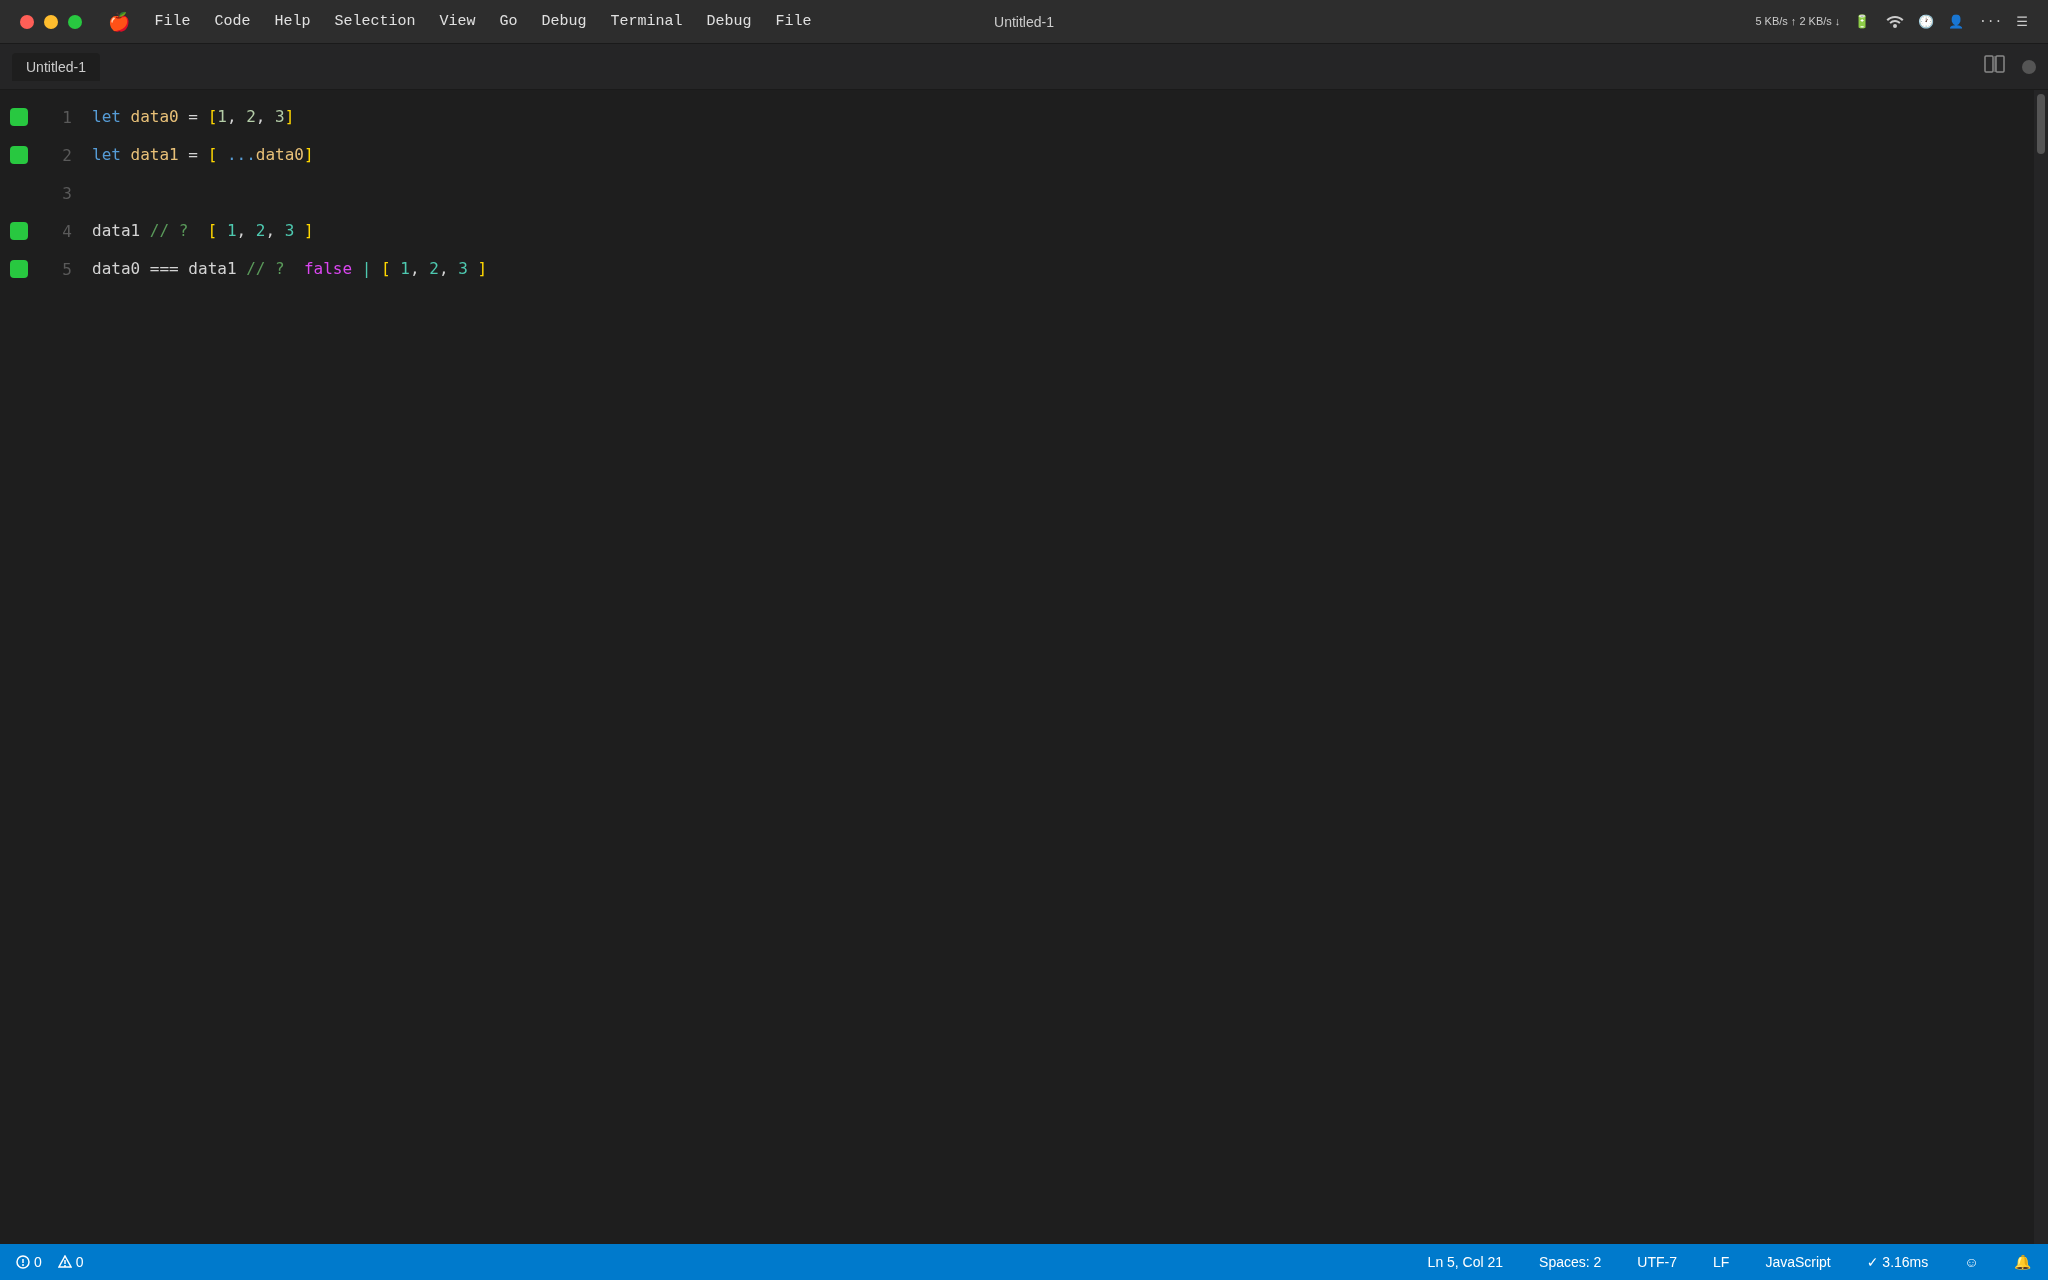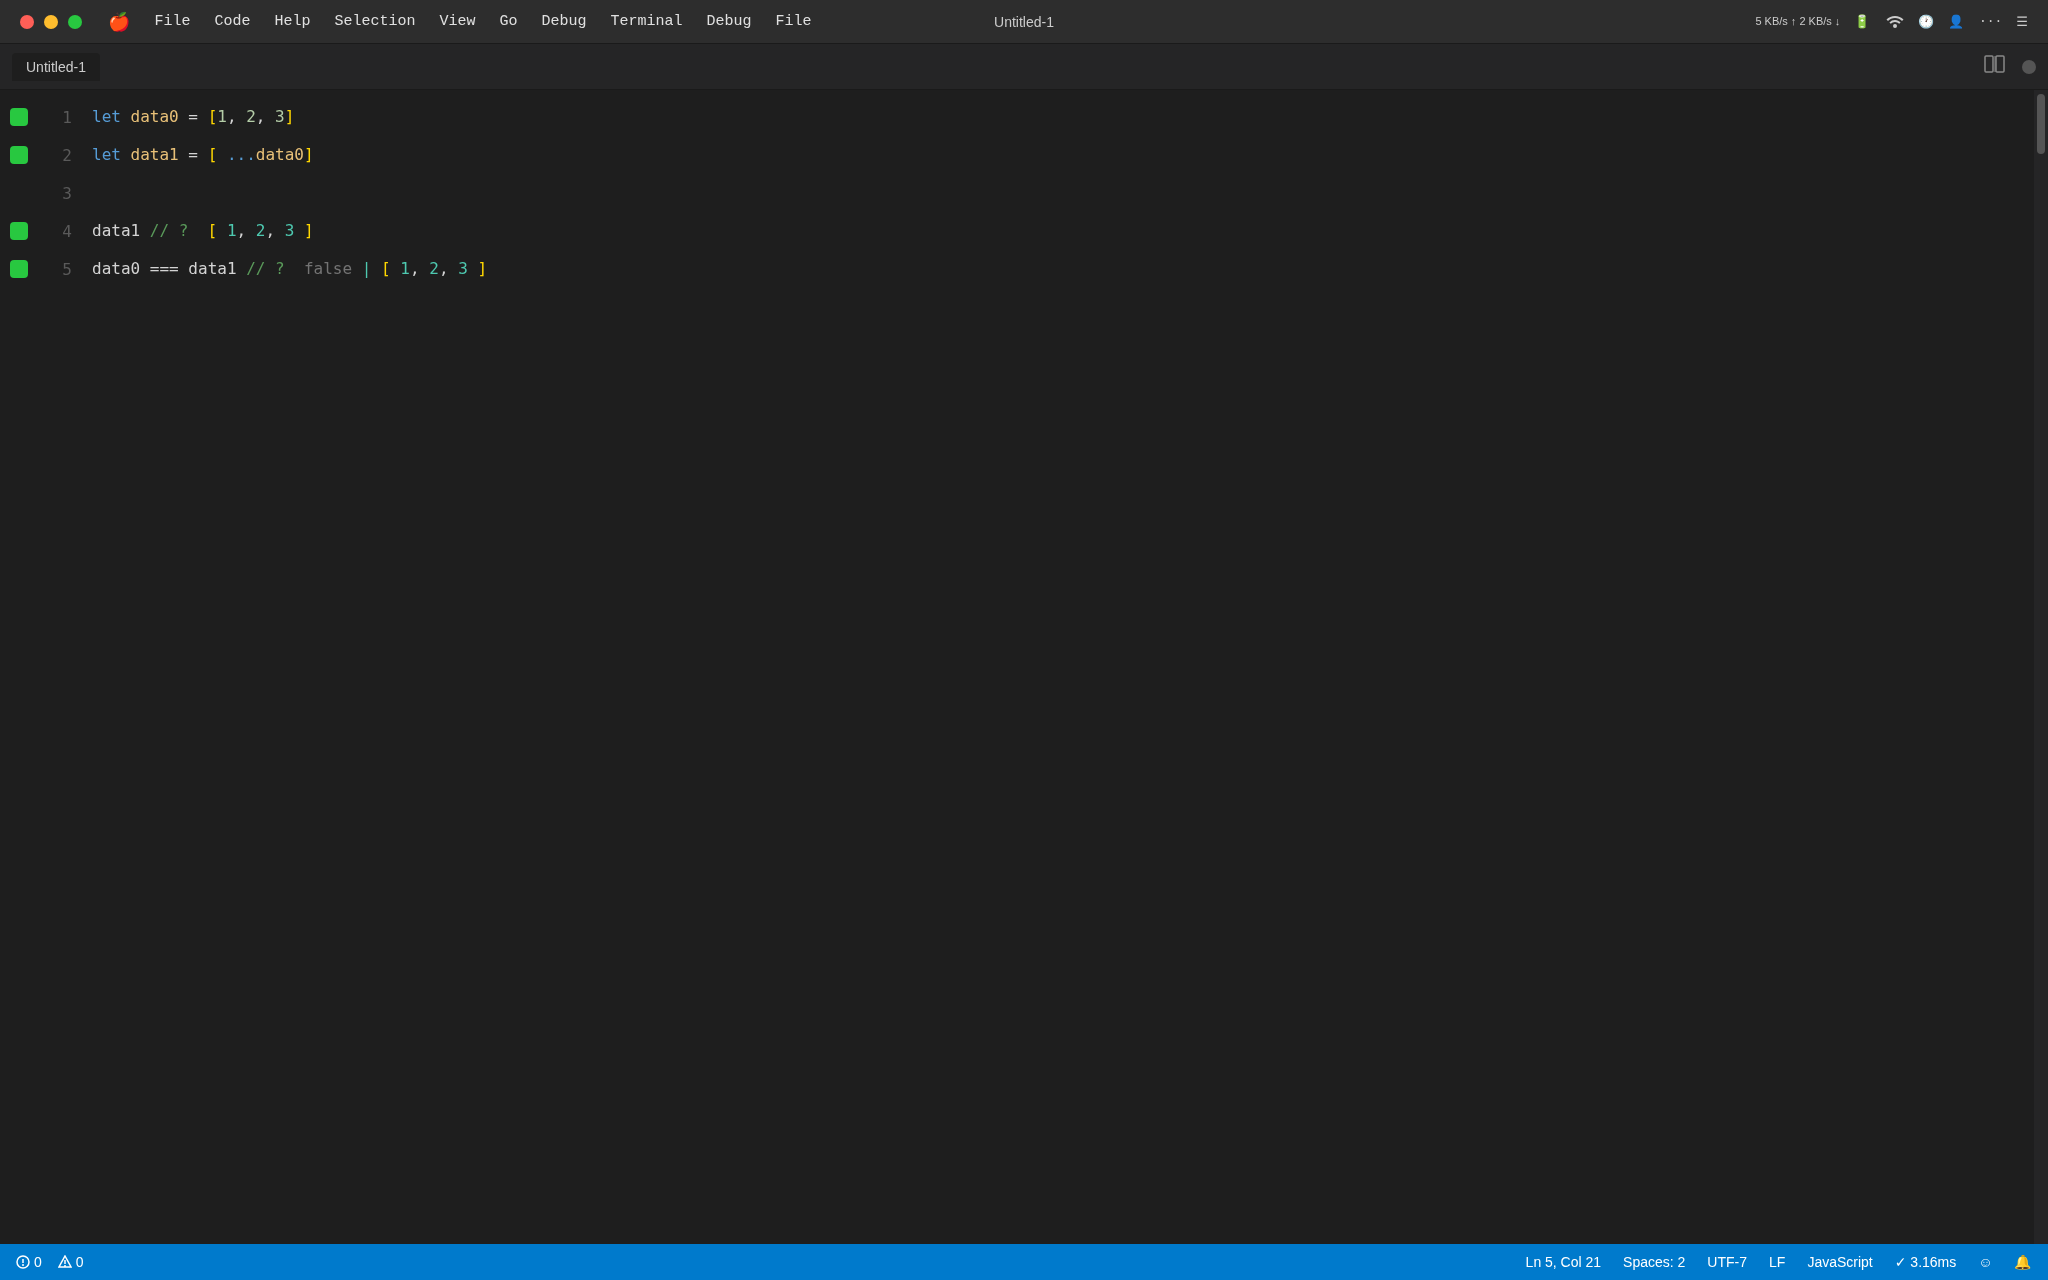--- a/index.html
+++ b/index.html
@@ -212,21 +212,21 @@
     
     .kw-let { color: #569cd6; }
     .var-name { color: #e8c078; }              
     .bracket { color: #ffd700; }         
     .number { color: #b5cea8; }          
     .comment { color: #5a9a5a; }
     .result-val { color: #4ec9b0; }      
     .spread { color: #569cd6; }
     .plain { color: #d4d4d4; }
     .triple-eq { color: #d4d4d4; }
-    .bool-false { color: #737373; }
+    .bool-false { color: #d946ef; }
     .pipe { color: #4ec9b0; }
 
     
     .statusbar {
       width: 100%;
       height: 36px;
       background: #007acc;
       display: flex;
       align-items: center;
       padding: 0 16px;
@@ -248,21 +248,21 @@
       font-family: -apple-system, sans-serif;
       display: flex;
       align-items: center;
       gap: 4px;
     }
 
     .status-right {
       margin-left: auto;
       display: flex;
       align-items: center;
-      gap: 22px;
+      gap: 36px;
     }
   </style>
 </head>
 <body>
 
 <div class="titlebar">
   <div class="traffic-lights">
     <div class="traffic-light tl-red"></div>
     <div class="traffic-light tl-yellow"></div>
     <div class="traffic-light tl-green"></div>

